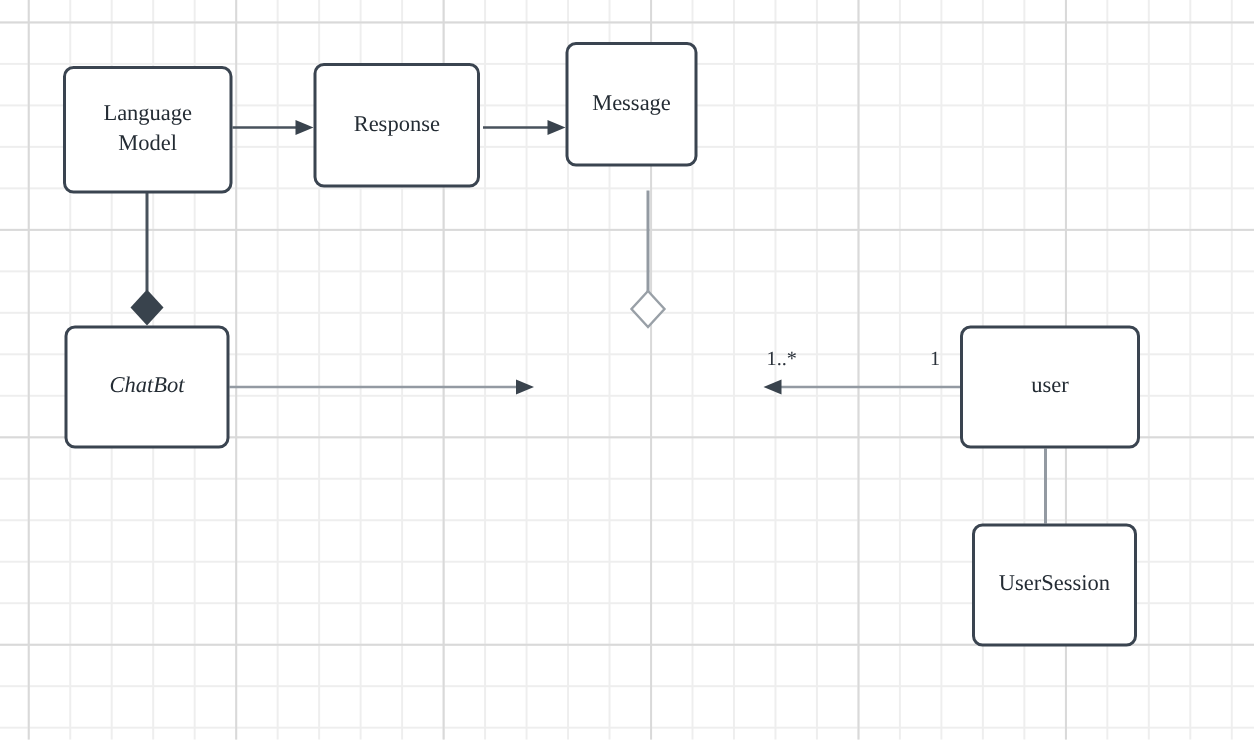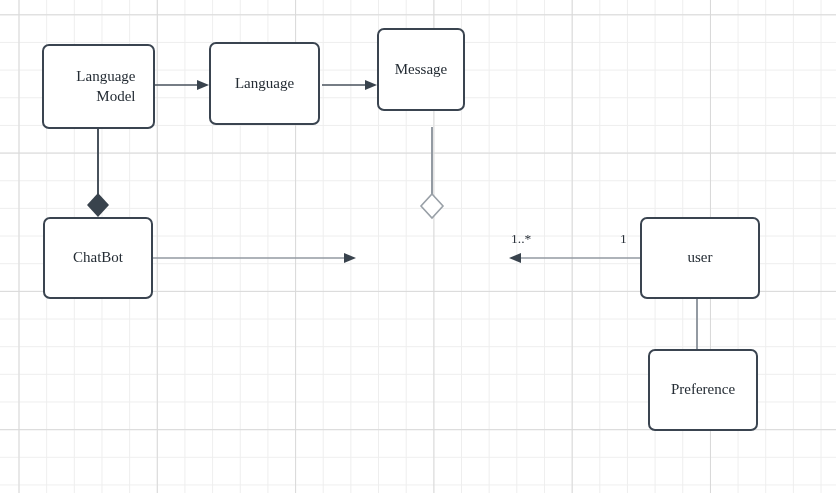--- a/index.html
+++ b/index.html
@@ -45,24 +45,24 @@
     align-items: center;
     justify-content: center;
     text-align: center;
     font-size: 15px;
     color: #242c34;
     line-height: 1.3;
     z-index: 2;
   }
 
   .node-language-model { left: 42px;  top: 44px;  width: 113px; height: 85px; }
-  .node-language-model .node-label { max-width: 74px; text-align: right; }
+  .node-language-model .node-label { max-width: 74px; }
   .node-response       { left: 209px; top: 42px;  width: 111px; height: 83px; }
   .node-message        { left: 377px; top: 28px;  width: 88px; height: 83px; font-family: Liberation Serif, serif; }
-  .node-chatbot        { left: 43px;  top: 217px; width: 110px; height: 82px; }
+  .node-chatbot        { left: 43px;  top: 217px; width: 110px; height: 82px; font-style: italic; }
   .node-user-session   { left: 356px; top: 217px; width: 153px; height: 82px; }
   .node-user           { left: 640px; top: 217px; width: 120px; height: 82px; }
   .node-preference     { left: 648px; top: 349px; width: 110px; height: 82px; }
 
   .edge-label {
     position: absolute;
     font-size: 13.5px;
     color: #2a313a;
     z-index: 3;
     white-space: nowrap;
@@ -96,36 +96,36 @@
     <polygon points="509,258 521,253 521,263" fill="#39434d"></polygon>
 
     <line x1="697" y1="299" x2="697" y2="349" stroke="#939aa2" stroke-width="2"></line>
   </svg>
 
   <div class="node node-language-model">
     <span class="node-label">Language Model</span>
   </div>
 
   <div class="node node-response">
-    <span class="node-label">Language</span>
+    <span class="node-label">Response</span>
   </div>
 
   <div class="node node-message">
     <span class="node-label">Message</span>
   </div>
 
   <div class="node node-chatbot">
     <span class="node-label">ChatBot</span>
   </div>
 
 
   <div class="node node-user">
     <span class="node-label">user</span>
   </div>
 
   <div class="node node-preference">
-    <span class="node-label">Preference</span>
+    <span class="node-label">UserSession</span>
   </div>
 
   <span class="edge-label label-target-mult">1..*</span>
   <span class="edge-label label-source-mult">1</span>
 
 </div>
 
 </body></html>

